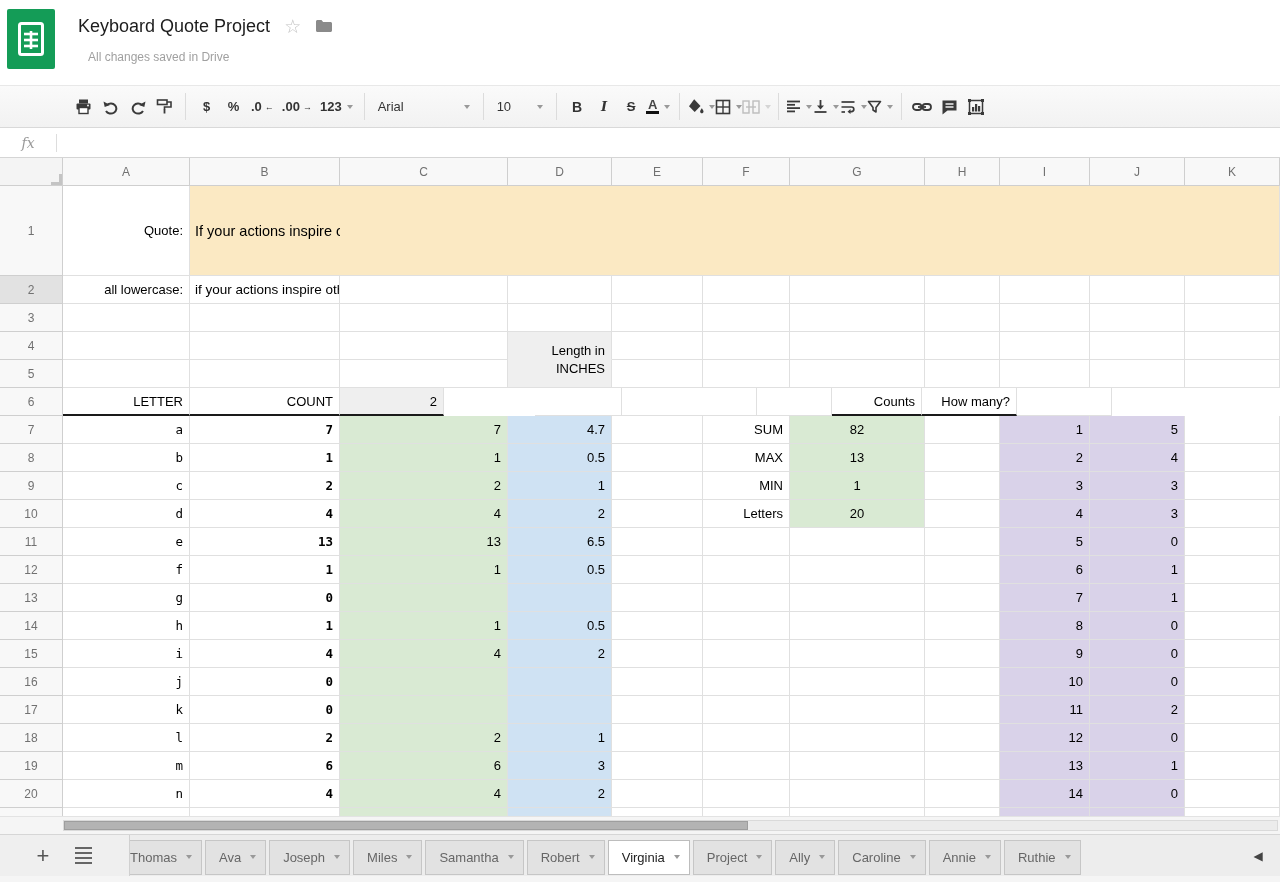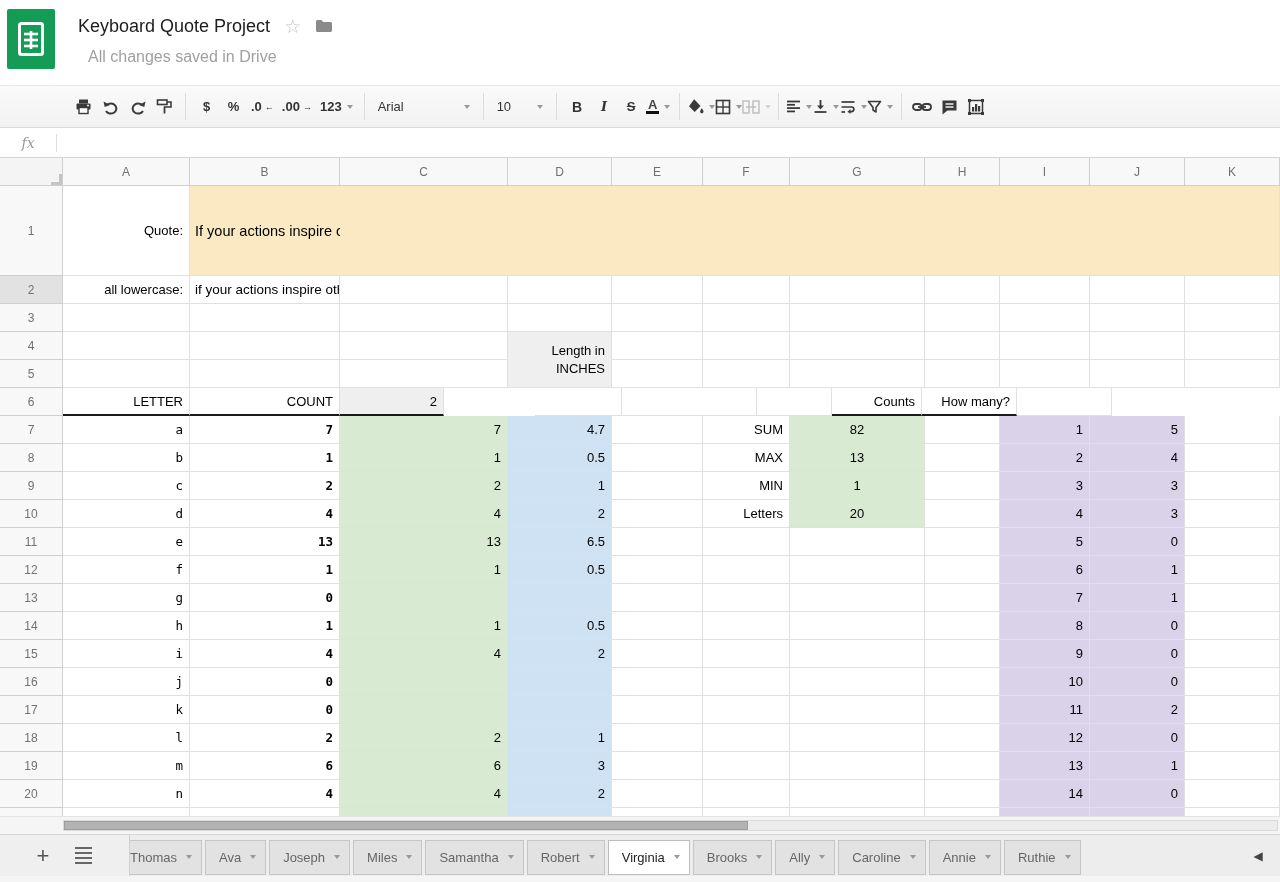--- a/index.html
+++ b/index.html
@@ -10,21 +10,21 @@
   
   .topbar { height:85px; display:flex; background:#fff; }
   .logo { width:62px; display:flex; align-items:flex-start; justify-content:center; padding-top:9px; }
   .logo .logo-box { width:48px; height:60px; background:#149c57; border-radius:2px; display:flex; align-items:center; justify-content:center; }
   .head { flex:1; padding-top:10px; }
   .title-line { display:flex; align-items:center; gap:14px; height:32px; }
   .doc-title { font-size:18px; color:#1d1d1d; margin-left:16px; }
   .star { color:#c2c2c2; font-size:19px; cursor:pointer; }
   .menu-line { display:flex; align-items:center; height:30px; margin-left:16px; }
   .menu-item { font-size:13.5px; color:#333; margin-right:23px; cursor:pointer; }
-  .save-status { font-size:16px; color:#a0a0a0; margin-left:10px; }
+  .save-status { font-size:12px; color:#a0a0a0; margin-left:10px; }
 
   
   .toolbar { height:43px; background:linear-gradient(#fafafa,#f2f2f2); border-top:1px solid #e8e8e8; border-bottom:1px solid #d9d9d9; display:flex; align-items:center; padding-left:70px; }
   .tbtn { min-width:27px; height:27px; display:flex; align-items:center; justify-content:center; gap:3px; border-radius:2px; color:#444; cursor:pointer; }
   .tbtn.txt { font-size:13px; font-weight:bold; color:#333; padding:0 4px; }
   .tbtn.disabled { opacity:.35; }
   .sep { width:1px; height:27px; background:#dcdcdc; margin:0 7px; }
   .caret { width:0; height:0; border-left:3.5px solid transparent; border-right:3.5px solid transparent; border-top:4px solid #999; margin-left:2px; }
   .select { display:flex; align-items:center; justify-content:space-between; padding:0 6px; font-size:13px; font-weight:bold; color:#333; height:27px; cursor:pointer; }
   .sel-font { width:104px; }
@@ -629,21 +629,21 @@
         </div>
         <div class="tab">
           <span>Robert</span>
           <span class="caret"></span>
         </div>
         <div class="tab active">
           <span>Virginia</span>
           <span class="caret"></span>
         </div>
         <div class="tab">
-          <span>Brooks</span>
+          <span>Project</span>
           <span class="caret"></span>
         </div>
         <div class="tab">
           <span>Ally</span>
           <span class="caret"></span>
         </div>
         <div class="tab">
           <span>Caroline</span>
           <span class="caret"></span>
         </div>

